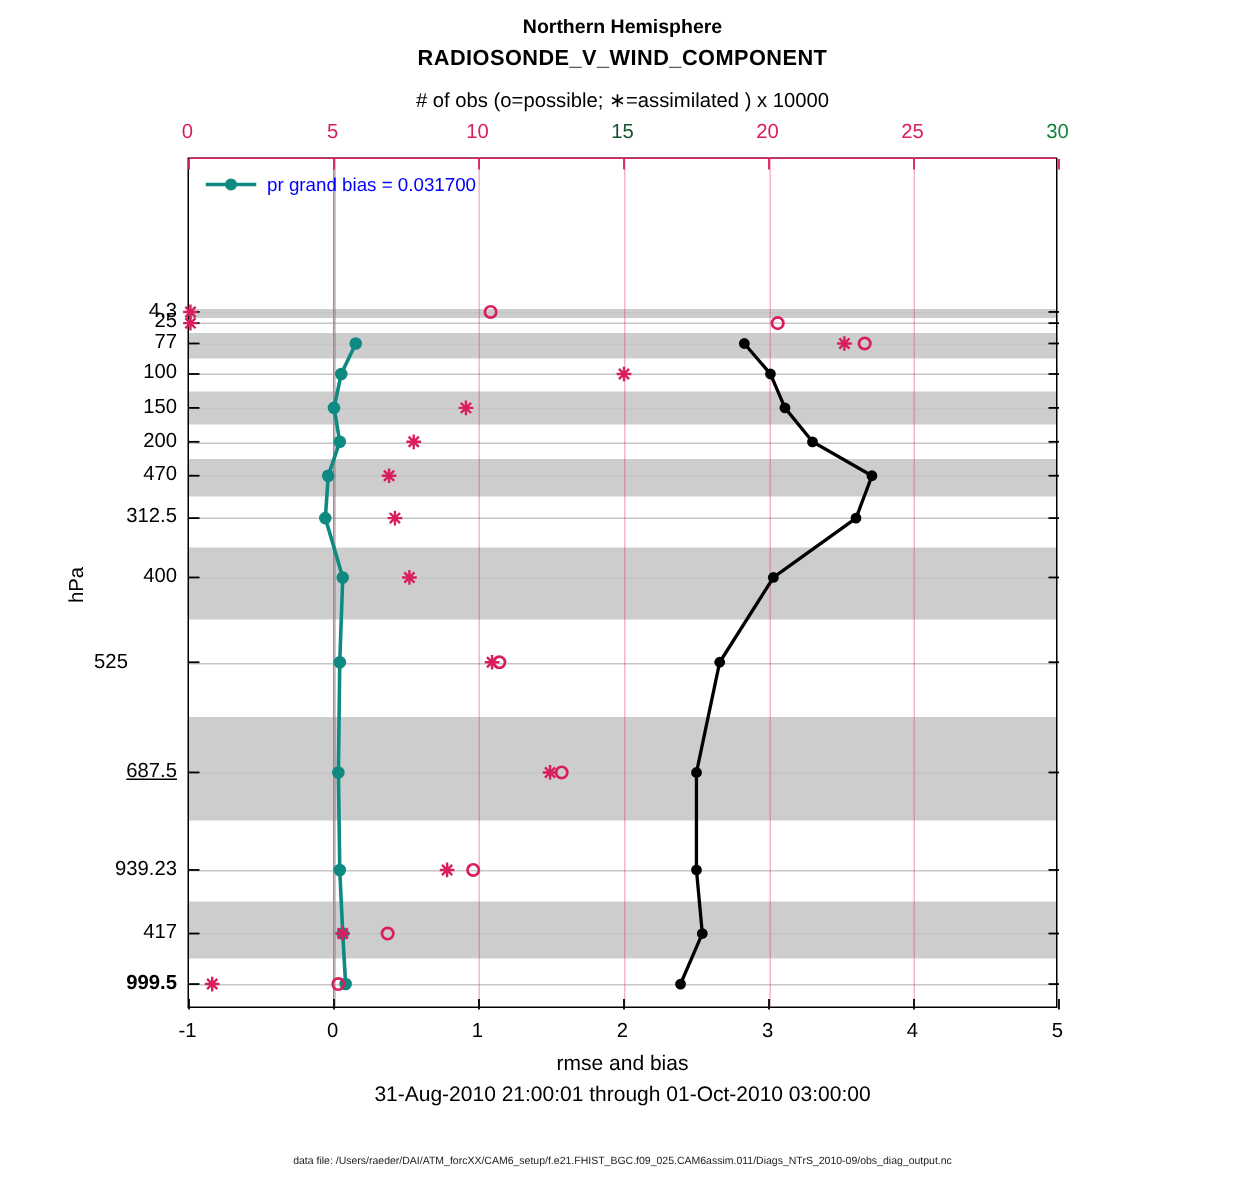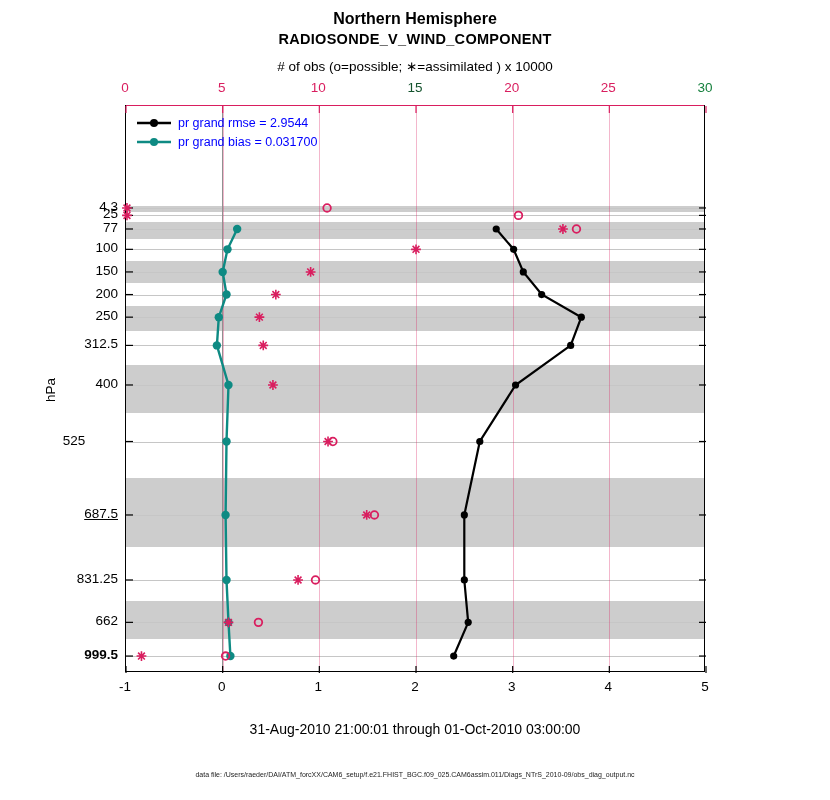--- a/index.html
+++ b/index.html
@@ -2,21 +2,21 @@
 <html><head>
 <meta charset="utf-8">
 <style>
   html,body{margin:0;padding:0;background:#ffffff;}
   .fig{
     position:relative; width:830px; height:800px; background:#ffffff;
     font-family:"Liberation Sans", sans-serif; color:#000;
     overflow:hidden;
   }
   .t1{position:absolute; left:0; top:10px; width:830px; text-align:center;
-      font-size:16px; font-weight:bold;}
+      font-size:13px; font-weight:bold;}
   .t2{position:absolute; left:0; top:31px; width:830px; text-align:center;
       font-size:14.5px; font-weight:bold; letter-spacing:.3px;}
   .obslab{position:absolute; left:0; top:58px; width:830px; text-align:center;
       font-size:13.5px;}
   .ticklab{position:absolute; font-size:13.5px; text-align:center; width:60px;
       margin-left:-30px; height:16px; line-height:16px;}
   .ytick{position:absolute; left:30px; width:88px; text-align:right;
       font-size:13.5px; height:16px; line-height:16px;}
   .plot{position:absolute; left:125px; top:105px; width:580px; height:567px;
       border:1.3px solid #000; box-sizing:border-box; background:#fff;}
@@ -177,57 +177,51 @@
         <path d="M 142.0333333333333 278.97846889952154 H 151.83333333333331 M 146.9333333333333 274.07846889952157 V 283.8784688995215 M 143.5333333333333 275.57846889952157 L 150.33333333333331 282.3784688995215 M 143.5333333333333 282.3784688995215 L 150.33333333333331 275.57846889952157" stroke="#d91e5f" stroke-width="1.6" fill="none"></path>
         <path d="M 197.13333333333333 335.4976076555024 H 206.93333333333334 M 202.03333333333333 330.59760765550243 V 340.3976076555024 M 198.63333333333333 332.09760765550243 L 205.43333333333334 338.8976076555024 M 198.63333333333333 338.8976076555024 L 205.43333333333334 332.09760765550243" stroke="#d91e5f" stroke-width="1.6" fill="none"></path>
         <path d="M 235.79999999999998 408.9724880382775 H 245.6 M 240.7 404.0724880382775 V 413.8724880382775 M 237.29999999999998 405.5724880382775 L 244.1 412.3724880382775 M 237.29999999999998 412.3724880382775 L 244.1 405.5724880382775" stroke="#d91e5f" stroke-width="1.6" fill="none"></path>
         <path d="M 167.16666666666669 473.9694976076555 H 176.9666666666667 M 172.0666666666667 469.06949760765553 V 478.8694976076555 M 168.66666666666669 470.56949760765553 L 175.4666666666667 477.3694976076555 M 168.66666666666669 477.3694976076555 L 175.4666666666667 470.56949760765553" stroke="#d91e5f" stroke-width="1.6" fill="none"></path>
         <path d="M 97.56666666666666 516.3588516746412 H 107.36666666666667 M 102.46666666666667 511.4588516746412 V 521.2588516746412 M 99.06666666666666 512.9588516746412 L 105.86666666666667 519.7588516746412 M 99.06666666666666 519.7588516746412 L 105.86666666666667 512.9588516746412" stroke="#d91e5f" stroke-width="1.6" fill="none"></path>
         <path d="M 10.566666666666666 550.0442583732057 H 20.366666666666667 M 15.466666666666667 545.1442583732057 V 554.9442583732057 M 12.066666666666666 546.6442583732057 L 18.866666666666667 553.4442583732057 M 12.066666666666666 553.4442583732057 L 18.866666666666667 546.6442583732057" stroke="#d91e5f" stroke-width="1.6" fill="none"></path>
       </svg>
     <div class="legend" id="legendBox" style="left:11px; top:7px; position:absolute;">
         <div class="legrow">
           <svg width="34" height="12">
-            <line x1="0" y1="6" x2="34" y2="6" stroke="#000000" stroke-width="2.4"></line>
-            <circle cx="17" cy="6" r="4" fill="#000000"></circle>
-          </svg>
-          <span class="legtext" style="color: rgb(0, 0, 255);">pr grand rmse = 2.9544</span>
-        </div>
-        <div class="legrow">
-          <svg width="34" height="12">
             <line x1="0" y1="6" x2="34" y2="6" stroke="#0e8a83" stroke-width="2.4"></line>
             <circle cx="17" cy="6" r="4" fill="#0e8a83"></circle>
           </svg>
           <span class="legtext" style="color: rgb(0, 0, 255);">pr grand bias = 0.031700</span>
         </div>
       </div>
   </div>
 
   <div id="yTicks">
       <div class="ytick" style="top: 199px;">4.3</div>
       <div class="ytick" style="top: 206.4px;">25</div>
       <div class="ytick" style="top: 220px;">77</div>
       <div class="ytick" style="top: 240.3px;">100</div>
       <div class="ytick" style="top: 262.9px;">150</div>
       <div class="ytick" style="top: 285.5px;">200</div>
-      <div class="ytick" style="top: 308.2px;">250</div>
+      <div class="ytick" style="top: 308.2px;">470</div>
       <div class="ytick" style="top: 336.4px;">312.5</div>
       <div class="ytick" style="top: 376px;">400</div>
       <div class="ytick" style="top: 432.5px; text-align: center;">525</div>
       <div class="ytick" style="top: 506px; text-decoration: underline;">687.5</div>
-      <div class="ytick" style="top: 571px;">831.25</div>
-      <div class="ytick" style="top: 613.4px;">662</div>
+      <div class="ytick" style="top: 571px;">939.23</div>
+      <div class="ytick" style="top: 613.4px;">417</div>
       <div class="ytick" style="top: 647px; font-weight: bold;">999.5</div>
     </div>
   <div class="ylabel">hPa</div>
 
   <div id="bottomTicks">
       <div class="ticklab" style="left: 125px; top: 679px;">-1</div>
       <div class="ticklab" style="left: 221.7px; top: 679px;">0</div>
       <div class="ticklab" style="left: 318.3px; top: 679px;">1</div>
       <div class="ticklab" style="left: 415px; top: 679px;">2</div>
       <div class="ticklab" style="left: 511.7px; top: 679px;">3</div>
       <div class="ticklab" style="left: 608.3px; top: 679px;">4</div>
       <div class="ticklab" style="left: 705px; top: 679px;">5</div>
     </div>
+  <div class="xlabel">rmse and bias</div>
   <div class="dateline">31-Aug-2010 21:00:01 through 01-Oct-2010 03:00:00</div>
   <div class="datafile">data file: /Users/raeder/DAI/ATM_forcXX/CAM6_setup/f.e21.FHIST_BGC.f09_025.CAM6assim.011/Diags_NTrS_2010-09/obs_diag_output.nc</div>
 </div>
 
 </body></html>

